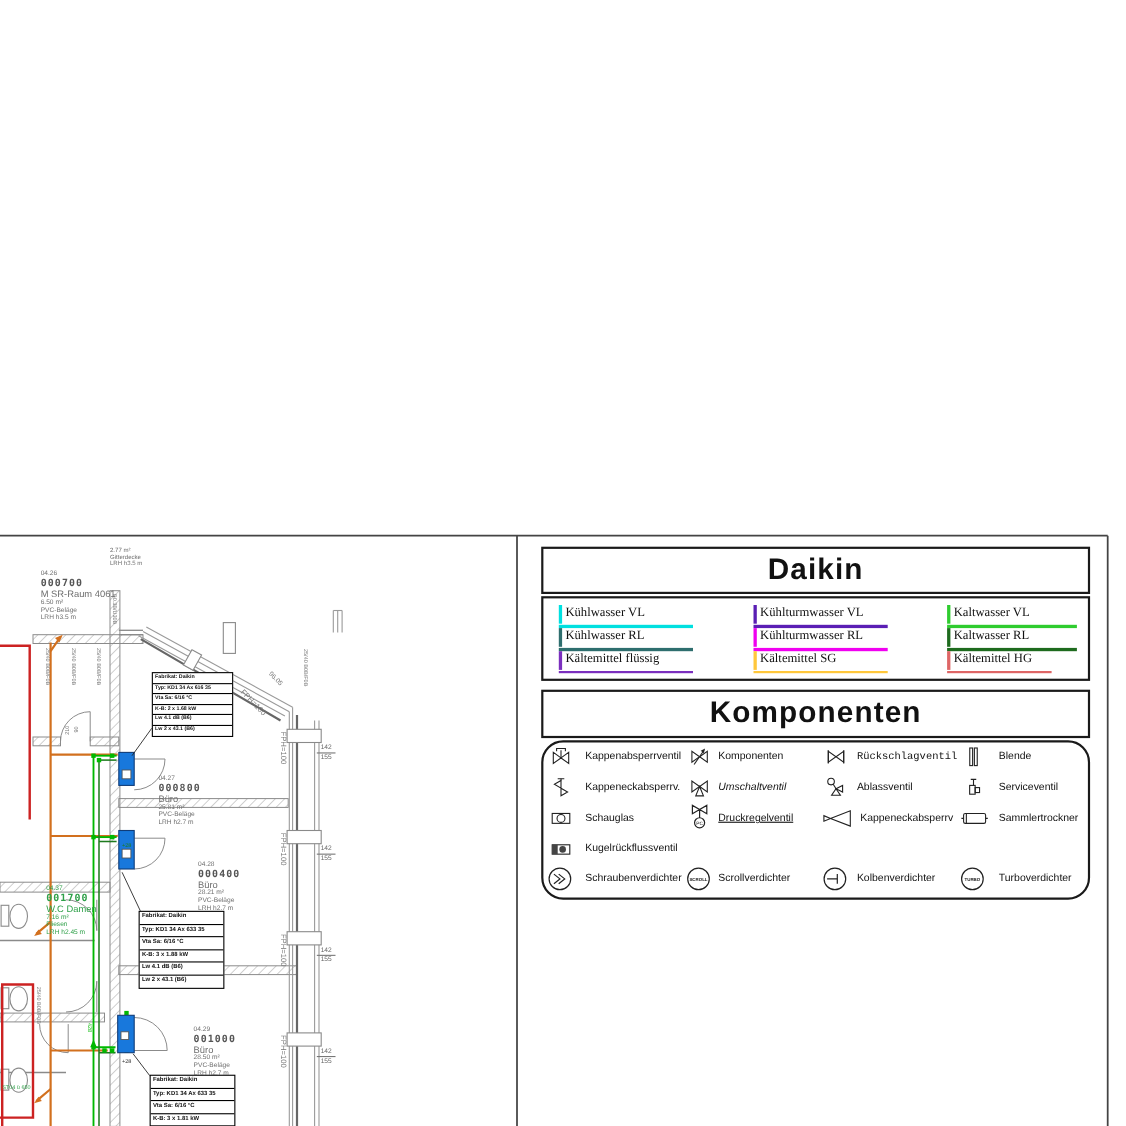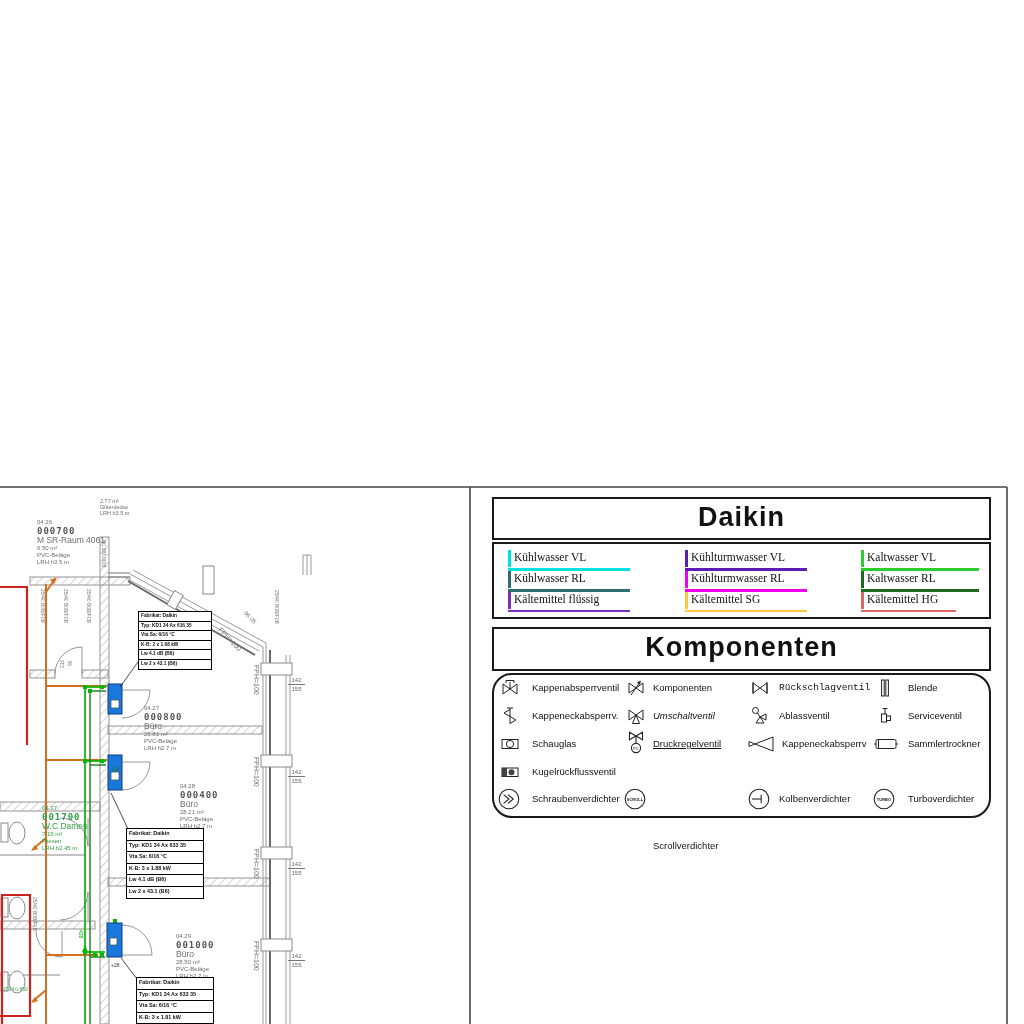--- a/index.html
+++ b/index.html
@@ -467,21 +467,21 @@
           <path d="M6,7 L11,11 L6,15"></path>
           <path d="M10,7 L15,11 L10,15"></path>
     </svg>
     <span class="komp-label" style="left:35px;top:6px;">Schraubenverdichter</span>
   </div>
   <div class="komp-item" style="left:129px;top:112px;">
     <svg class="komp-icon" width="24" height="24" viewBox="0 0 22 22" fill="none" stroke="#222" stroke-width="1">
       <circle cx="11" cy="11" r="9"></circle>
       <text x="11" y="12.6" font-size="3.7" font-weight="bold" text-anchor="middle" fill="#222" stroke="none">SCROLL</text>
     </svg>
-    <span class="komp-label" style="left:30px;top:6px;margin-top:47px;">Scrollverdichter</span>
+    <span class="komp-label" style="left:30px;top:6px;">Scrollverdichter</span>
   </div>
   <div class="komp-item" style="left:253px;top:112px;">
     <svg class="komp-icon" width="24" height="24" viewBox="0 0 22 22" fill="none" stroke="#222" stroke-width="1">
       <circle cx="11" cy="11" r="9"></circle>
           <line x1="4.5" y1="11" x2="13" y2="11"></line>
           <line x1="13" y1="7" x2="13" y2="15"></line>
     </svg>
     <span class="komp-label" style="left:32px;top:6px;text-align:right;">Kolbenverdichter</span>
   </div>
   <div class="komp-item" style="left:378px;top:112px;">

